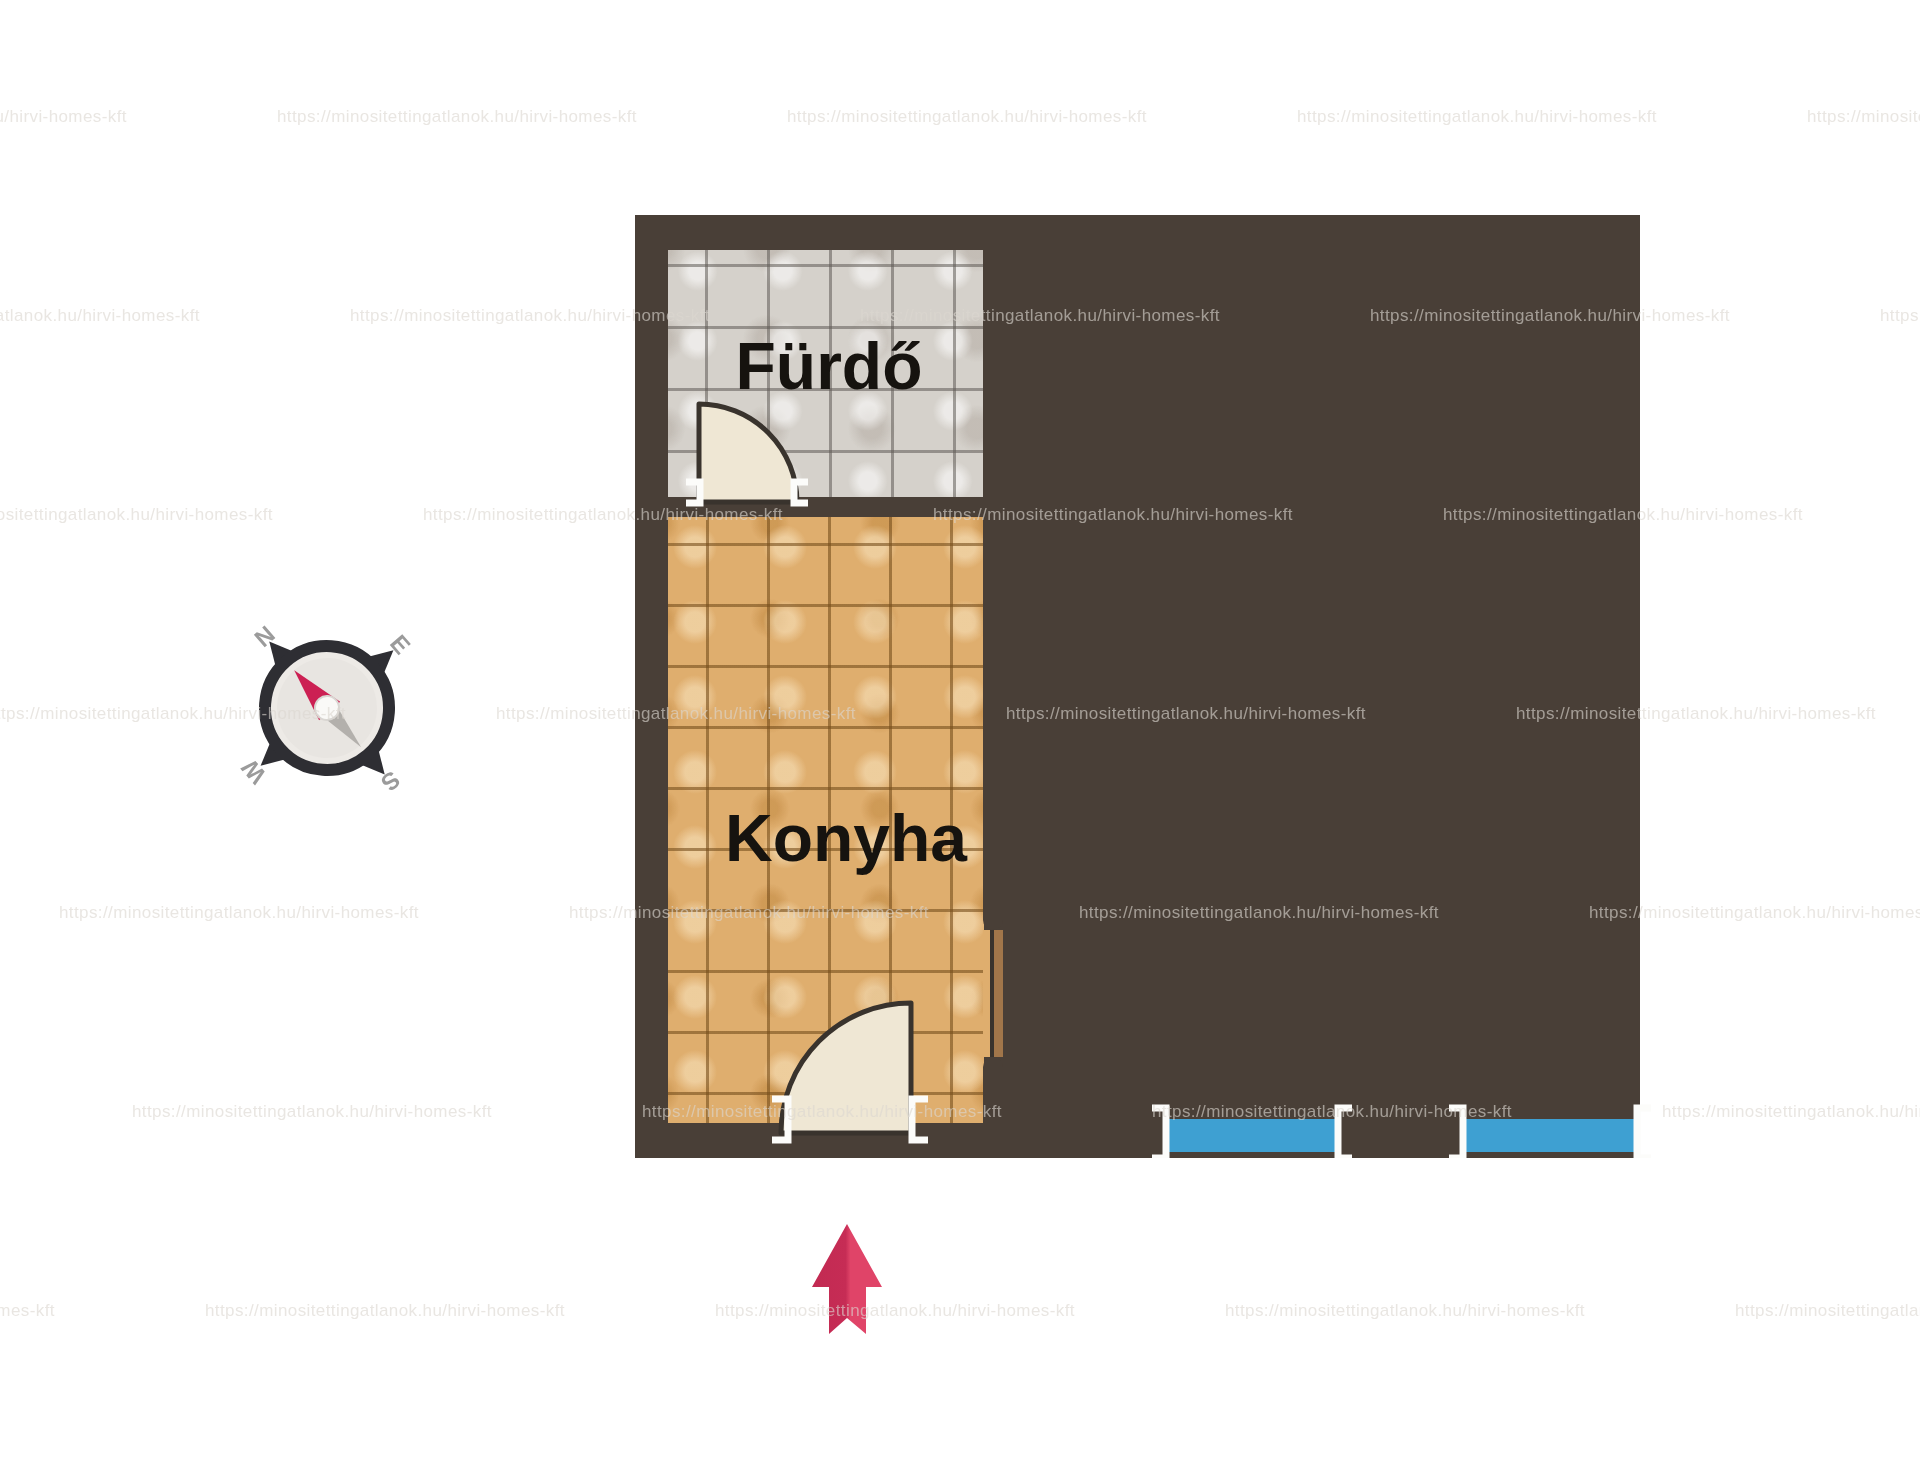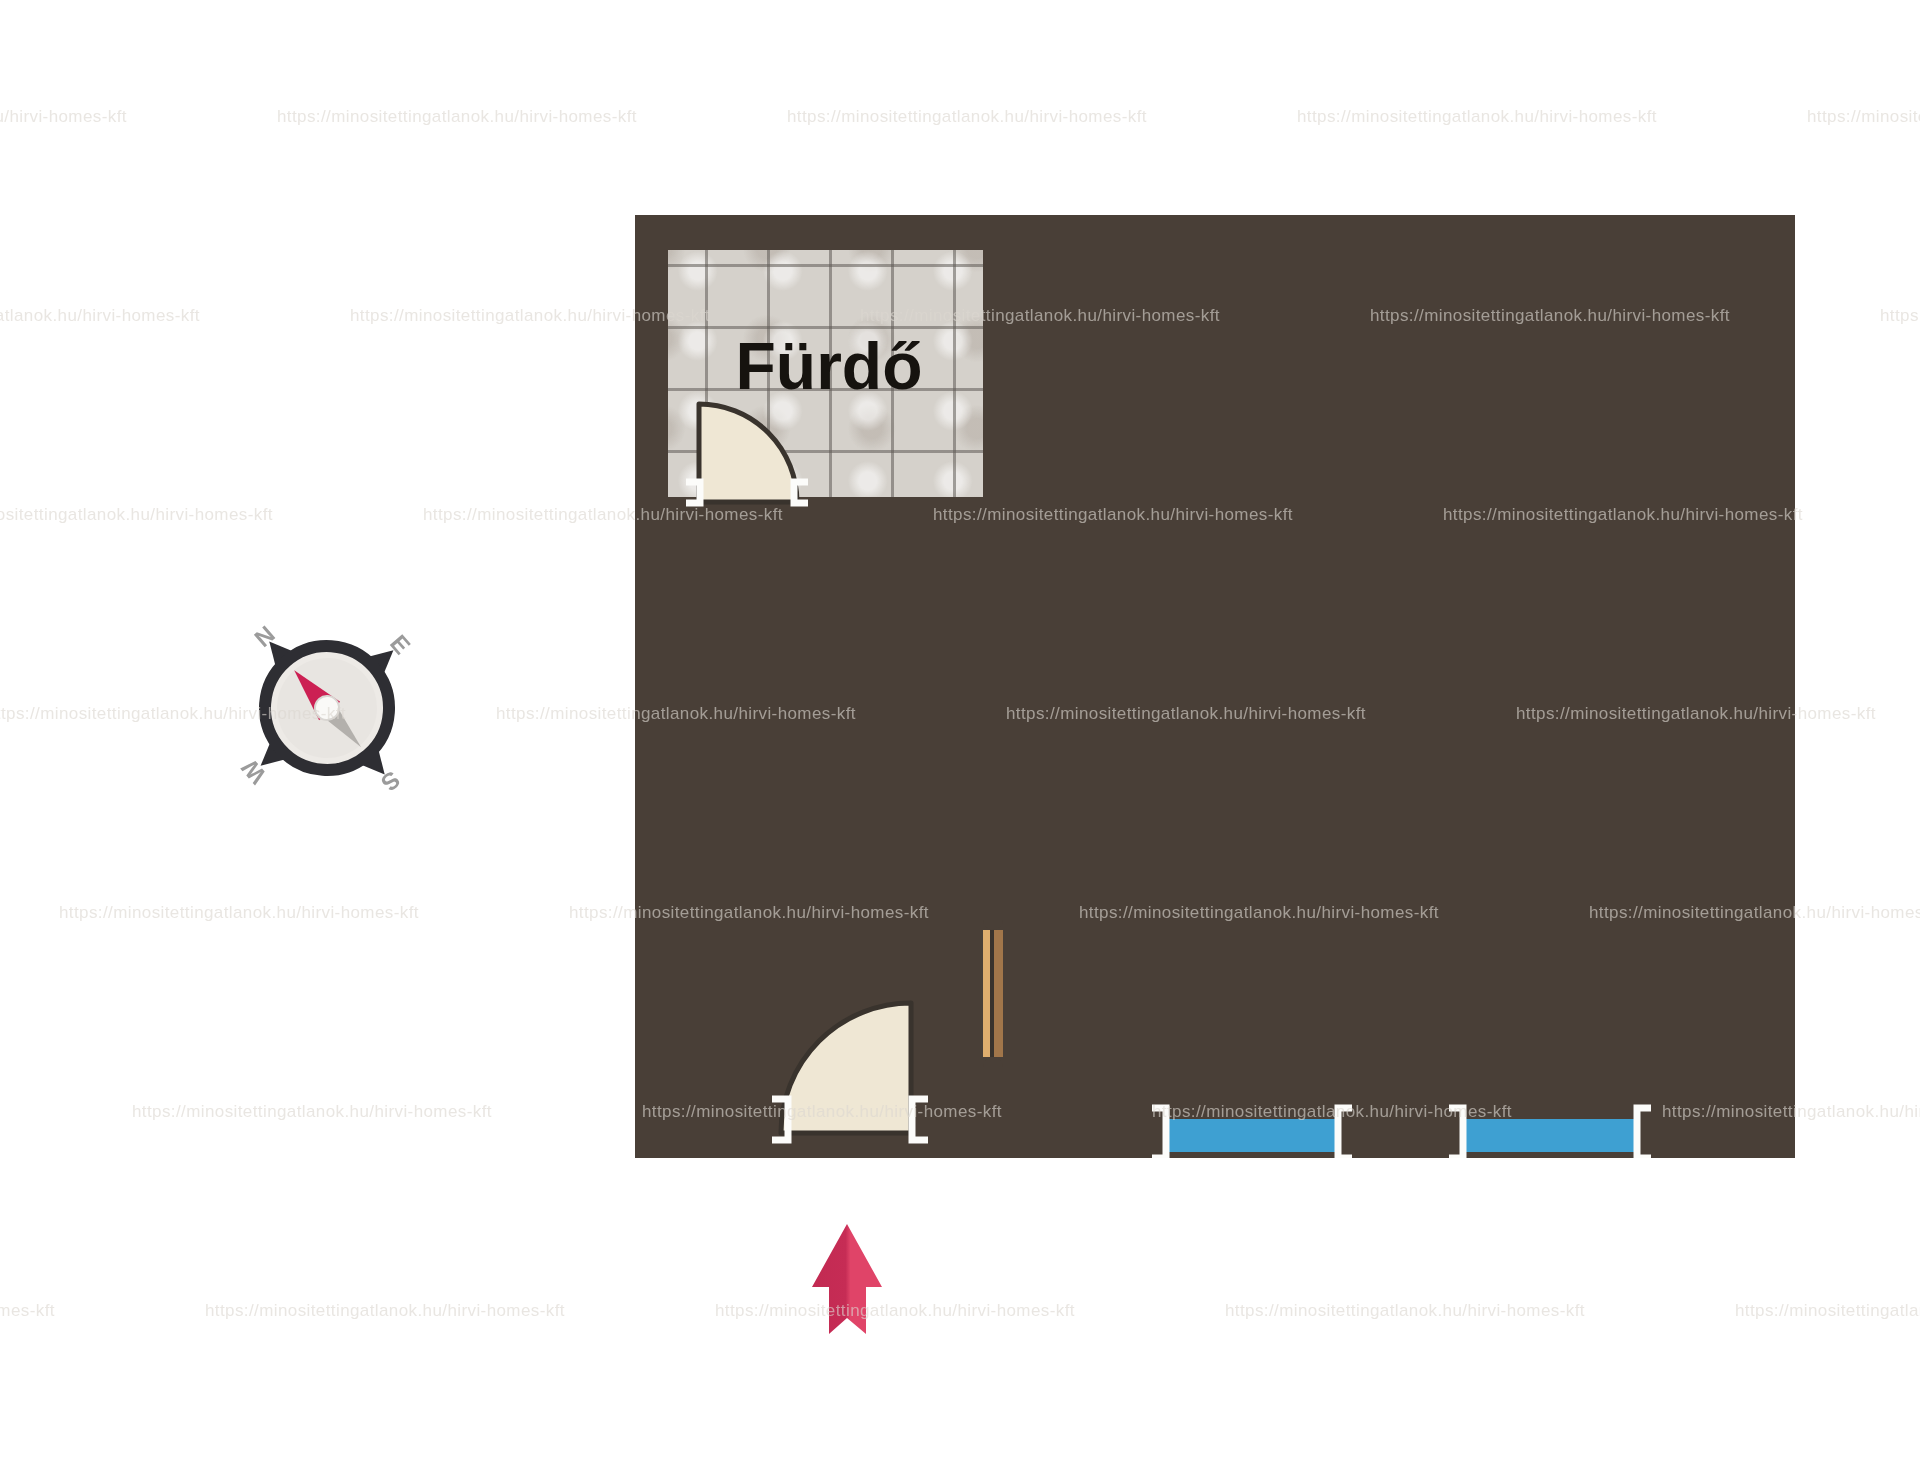--- a/index.html
+++ b/index.html
@@ -1,21 +1,21 @@
 <!DOCTYPE html>
 <html><head>
 <meta charset="utf-8">
 <style>
   html,body{margin:0;padding:0;background:#ffffff;}
   .canvas{
     position:relative;width:1920px;height:1458px;background:#ffffff;overflow:hidden;
     font-family:"Liberation Sans", sans-serif;
   }
   .plan{
-    position:absolute;left:635px;top:215px;width:1160px;height:943px;
+    position:absolute;left:635px;top:215px;width:1005px;height:943px;
     background:#493f37;
   }
   .room{position:absolute;}
   .room-label{
     position:absolute;transform:translate(-50%,-50%);
     font-weight:bold;font-size:66px;color:#16130f;letter-spacing:0px;white-space:nowrap;
   }
   
   .bathroom{
     left:33px;top:35px;width:316px;height:247px;
@@ -94,20 +94,23 @@
       <text class="compass-letter" text-anchor="middle" dominant-baseline="middle" transform="translate(-95,0) rotate(270)">W</text>
     </g>
   </svg>
 
   <div class="plan">
 
     <div class="room bathroom">
       <span class="room-label" style="left:161px;top:116px;">Fürdő</span>
     </div>
 
+    <div class="room kitchen">
+      <span class="room-label" style="left:178px;top:321px;">Konyha</span>
+    </div>
 
 
     <div class="wall divider-upper"></div>
     <div class="passage"></div>
     <div class="wall divider-stub"></div>
 
     <div class="window window-1"></div>
     <div class="window window-2"></div>
 
     <svg class="overlay-svg" viewBox="635 215 1160 943">

